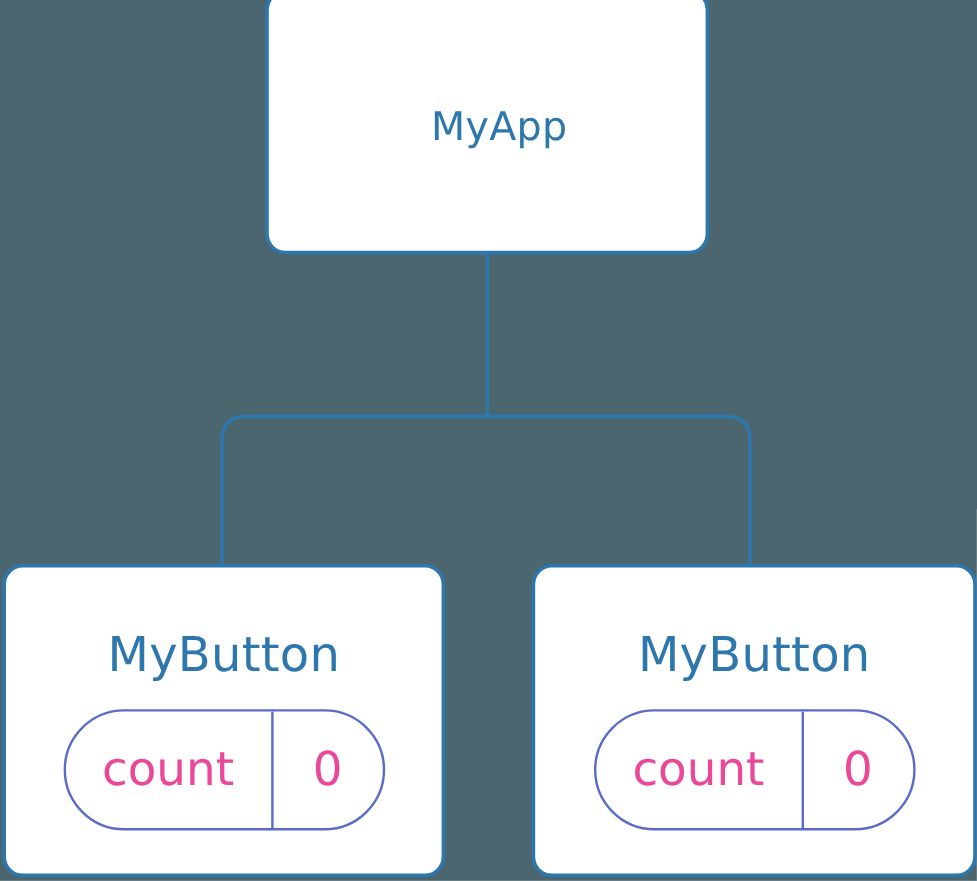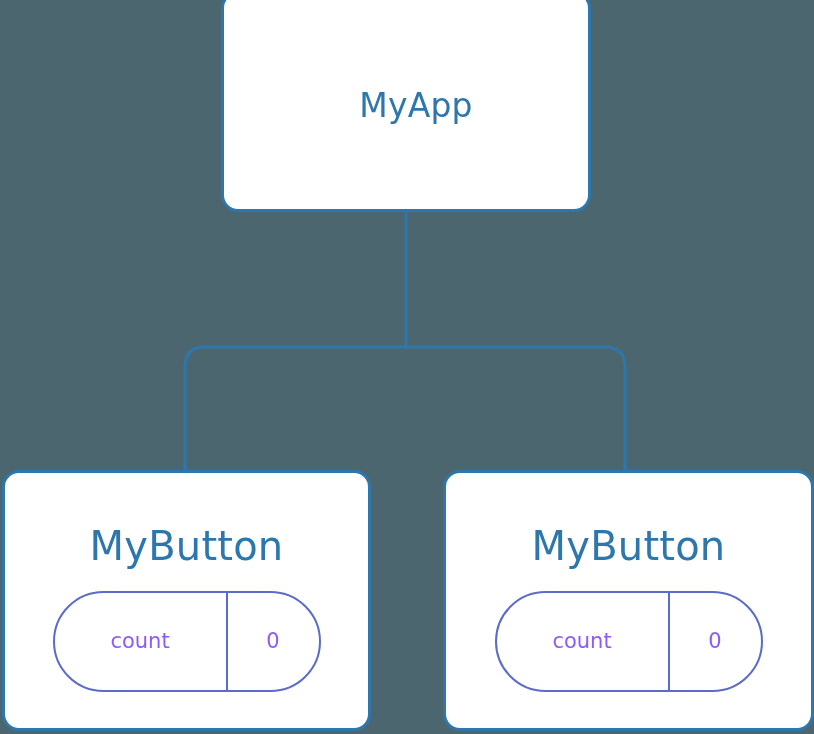--- a/index.html
+++ b/index.html
@@ -100,22 +100,22 @@
     box-sizing: border-box;
   }
   .pill-val {
     flex: 1 1 auto;
     display: flex;
     align-items: center;
     justify-content: center;
   }
   .pill-key span,
   .pill-val span {
-    font-size: 21px;
-    color: #8b5cf6;
+    font-size: 39px;
+    color: #ec4899;
     line-height: 1;
     white-space: nowrap;
   }
 </style>
 </head>
 <body>
 
 <div id="canvas">
 
   <svg id="edges" viewBox="0 0 814 734" width="814" height="734" xmlns="http://www.w3.org/2000/svg">

